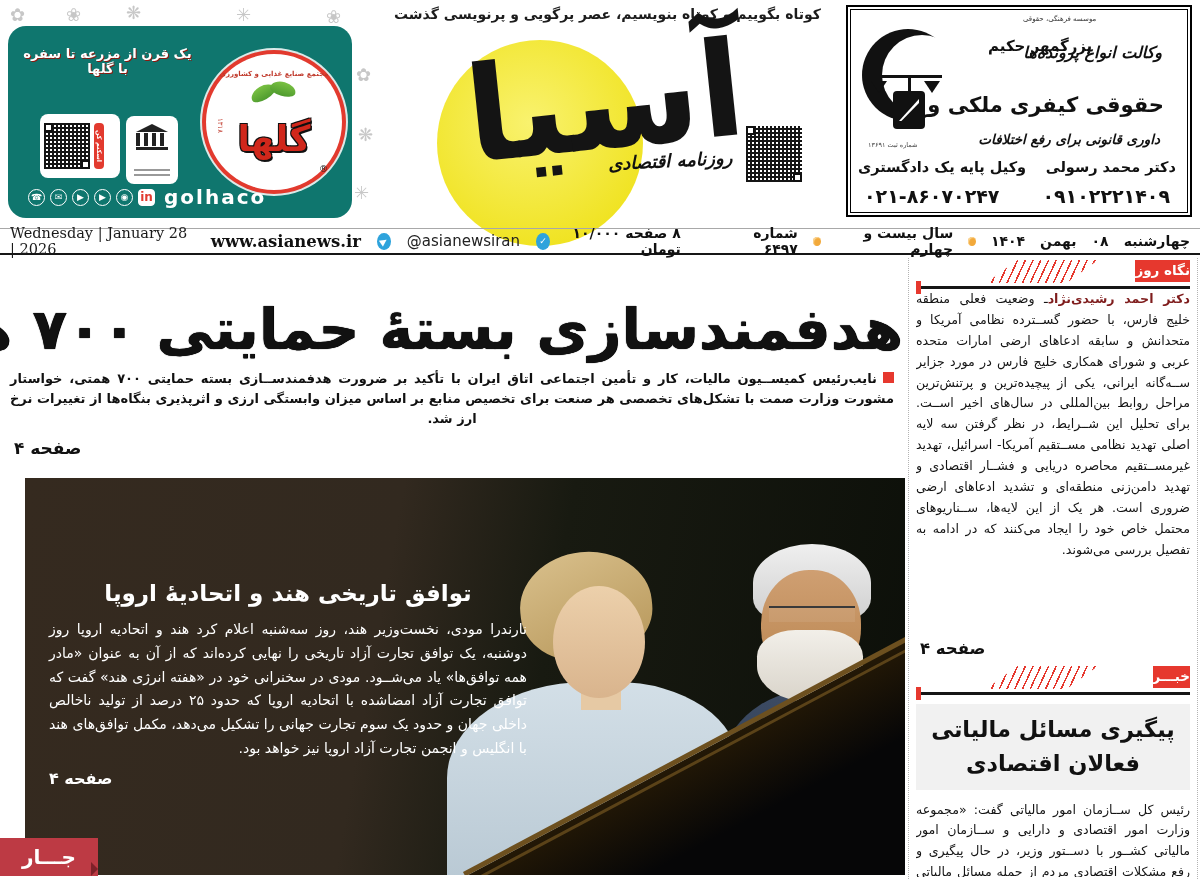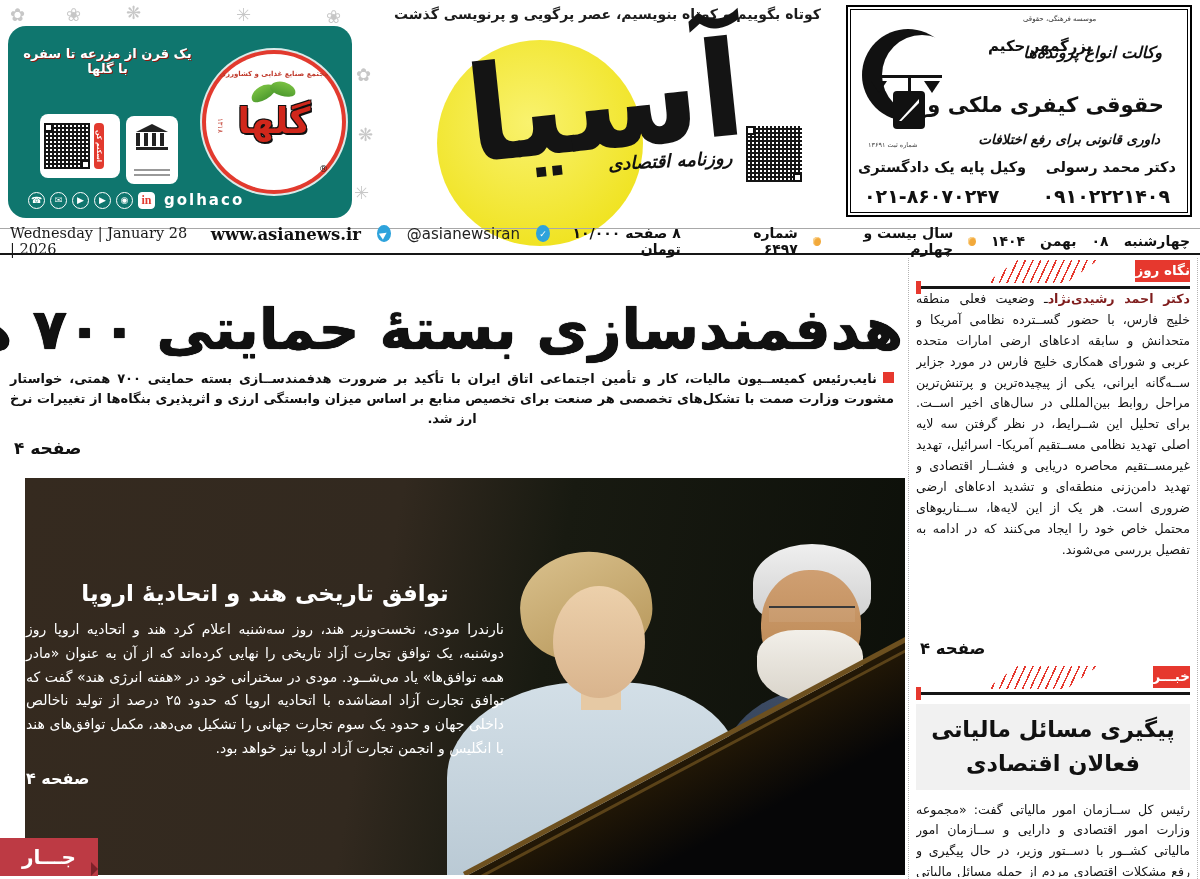--- a/index.html
+++ b/index.html
@@ -15,21 +15,21 @@
   .golha-red{position:absolute;left:2px;top:22px;width:344px;height:192px;background:#0f766e;border-radius:18px;}
   .golha-slogan{position:absolute;left:12px;top:20px;width:175px;text-align:center;color:#fff;
      font-weight:bold;font-size:13px;direction:rtl;text-shadow:1px 1px 0 #8c1a10;}
   .golha-circle{position:absolute;right:10px;top:28px;width:136px;height:136px;background:#fff;border-radius:50%;
      box-shadow:0 0 0 4px #e23a2e,0 0 0 6px rgba(255,255,255,.85);}
   .golha-sub{position:absolute;top:16px;left:0;right:0;text-align:center;font-size:7px;color:#c0392b;
      font-weight:bold;direction:rtl;}
   .leaf{position:absolute;width:26px;height:14px;background:linear-gradient(#7ac143,#4e9b2e);border-radius:50% 50% 50% 50%/60% 60% 40% 40%;}
   .leaf.l1{left:44px;top:32px;transform:rotate(-30deg);}
   .leaf.l2{left:64px;top:28px;transform:rotate(15deg);}
-  .golha-brand{position:absolute;left:0;right:0;top:46px;text-align:center;font-size:36px;font-weight:bold;
+  .golha-brand{position:absolute;left:0;right:0;top:64px;text-align:center;font-size:36px;font-weight:bold;
      color:#d0271b;text-shadow:-1px -1px 0 #111,1px -1px 0 #111,-1px 1px 0 #111,1.5px 1.5px 0 #111;direction:rtl;}
   .golha-reg{position:absolute;right:14px;bottom:16px;font-size:9px;color:#222;}
   .golha-year{position:absolute;left:10px;top:64px;font-size:7px;color:#c0392b;writing-mode:vertical-rl;}
   .golha-qr{position:absolute;left:32px;top:88px;width:80px;height:64px;background:#fff;border-radius:8px;display:flex;align-items:center;gap:4px;padding:4px;box-sizing:border-box;}
   .qr{position:relative;background:
       repeating-linear-gradient(0deg,#151515 0 2px,transparent 2px 4px),
       repeating-linear-gradient(90deg,#151515 0 2px,#fff 2px 4px);}
   .qr::before,.qr::after{content:"";position:absolute;width:9px;height:9px;background:#fff;border:2px solid #111;box-sizing:border-box;}
   .qr::before{left:0;top:0;} .qr::after{right:0;bottom:0;}
   .golha-qr .qr{width:46px;height:46px;}
@@ -38,22 +38,22 @@
   .golha-unesco{position:absolute;left:118px;top:90px;width:52px;height:68px;background:#fff;border-radius:8px;}
   .temple{position:absolute;left:10px;top:8px;width:32px;height:26px;}
   .temple .roof{width:0;height:0;margin:0 auto;border-left:16px solid transparent;border-right:16px solid transparent;border-bottom:8px solid #222;}
   .temple .cols{height:13px;margin-top:1px;background:repeating-linear-gradient(90deg,#222 0 4px,#fff 4px 8px);}
   .temple .base{height:3px;margin-top:1px;background:#222;}
   .unesco-lines{position:absolute;left:8px;right:8px;bottom:8px;}
   .unesco-lines i{display:block;height:2px;background:#999;margin-top:3px;}
   .golha-social{position:absolute;left:20px;bottom:9px;display:flex;align-items:center;gap:5px;direction:ltr;}
   .sic{width:17px;height:17px;border:1.6px solid #fff;border-radius:50%;color:#fff;font-size:9px;
      display:flex;align-items:center;justify-content:center;font-weight:bold;box-sizing:border-box;}
-  .sic.fill{background:#fff;color:#e23a2e;font-size:12px;border-radius:4px;font-family:Liberation Serif, serif;}
-  .golha-handle{color:#fff;font-weight:bold;font-size:15px;letter-spacing:2px;margin-left:4px;}
+  .sic.fill{background:#fff;color:#e23a2e;font-size:12px;border-radius:4px;}
+  .golha-handle{color:#fff;font-weight:bold;font-size:20px;letter-spacing:2px;margin-left:4px;}
 
   
   .masthead{position:absolute;left:380px;top:0;width:455px;height:224px;}
   .mast-tagline{position:absolute;left:0;right:0;top:6px;text-align:center;font-size:14px;font-weight:bold;direction:rtl;color:#1c1c1c;}
   .sun{position:absolute;left:57px;top:40px;width:206px;height:206px;border-radius:50%;
        background:radial-gradient(circle at 45% 40%,#f9f26e,#f0e322 75%);}
   .mast-logo{position:absolute;left:30px;top:-6px;width:390px;height:215px;display:flex;align-items:center;justify-content:center;
        font-size:132px;font-weight:bold;color:#141414;transform:rotate(-6deg);direction:rtl;}
   .mast-sub{position:absolute;left:228px;top:150px;font-size:18px;font-weight:bold;font-style:italic;direction:rtl;transform:rotate(-3deg);}
   .mast-qr{position:absolute;left:366px;top:126px;width:56px;height:56px;}
@@ -77,21 +77,21 @@
       clip-path:polygon(0 100%,100% 0,100% 18%,12% 100%);}
   .legal-reg{position:absolute;left:6px;top:112px;font-size:6.5px;color:#444;}
   .legal-line2{position:absolute;right:26px;top:86px;font-size:21px;font-weight:bold;}
   .legal-line3{position:absolute;right:30px;top:124px;font-size:13.5px;font-weight:bold;font-style:italic;}
   .legal-row{position:absolute;left:10px;right:14px;top:152px;display:flex;justify-content:space-between;font-size:14.5px;font-weight:bold;}
   .legal-phones{position:absolute;left:16px;right:20px;top:178px;display:flex;justify-content:space-between;font-size:19px;font-weight:bold;direction:ltr;}
 
   
   .dateline{position:absolute;left:0;top:228px;width:1200px;height:27px;border-top:1px solid #a8a8a8;
      border-bottom:2px solid #161616;box-sizing:border-box;display:flex;align-items:center;justify-content:space-between;padding:0 10px;}
-  .dl-left{display:flex;gap:16px;}
+  .dl-left{display:flex;align-items:center;gap:16px;}
   .dl-endate{font-family:"DejaVu Serif",serif;font-size:14.5px;color:#1a1a1a;}
   .dl-site{font-family:"DejaVu Serif",serif;font-size:16.5px;font-weight:bold;color:#111;}
   .badge{width:17px;height:17px;border-radius:50%;background:#2ea3dc;color:#fff;font-size:9px;display:flex;align-items:center;justify-content:center;}
   .badge.tg span{display:block;transform:rotate(-35deg);}
   .dl-handle{font-size:15px;color:#222;}
   .dl-right{display:flex;align-items:center;gap:15px;direction:rtl;font-weight:bold;font-size:14px;}
   .dl-right .gap{width:18px;}
   .odot{width:9px;height:9px;border-radius:50%;background:#f2a93b;box-shadow:inset 1px 1px 1px #fbd89a;}
 
   
@@ -116,21 +116,21 @@
   .modi-hair{left:728px;top:66px;width:118px;height:78px;border-radius:50% 50% 30% 30%;background:linear-gradient(#efefef,#cfcfcf);}
   .modi-face{left:736px;top:92px;width:100px;height:112px;border-radius:48%;background:linear-gradient(#cf9f72,#b9854f);}
   .modi-glasses{left:744px;top:128px;width:86px;height:14px;border-top:2.5px solid #3a3a3a;
      background:rgba(255,255,255,.08);}
   .modi-beard{left:732px;top:152px;width:106px;height:72px;border-radius:40% 40% 55% 55%;background:linear-gradient(#f2efe9,#d9d4ca);}
   .modi-vest{left:694px;top:212px;width:202px;height:190px;border-radius:46% 40% 0 0;background:linear-gradient(#3c4b63,#2b3850);}
   .modi-shirt{left:776px;top:218px;width:42px;height:92px;background:#eef0f2;clip-path:polygon(0 0,100% 0,72% 100%,28% 100%);}
   .car{position:absolute;left:438px;top:394px;width:820px;height:520px;background:linear-gradient(#231806,#060607 16%);
      border-top:5px solid #6d501f;transform:rotate(-28deg);transform-origin:0 0;}
   .car::before{content:"";position:absolute;left:0;top:6px;width:100%;height:3px;background:rgba(200,150,60,.35);}
-  .photo-caption{position:absolute;left:1px;top:102px;width:478px;color:#fff;direction:rtl;}
+  .photo-caption{position:absolute;left:24px;top:102px;width:478px;color:#fff;direction:rtl;}
   .pc-title{text-align:center;font-weight:bold;font-size:23px;margin:0 0 12px;}
   .pc-body{font-size:14px;line-height:1.7;text-align:justify;margin:0;}
   .pc-pageref{font-weight:bold;font-size:16px;margin-top:8px;text-align:left;}
 
   
   .ribbon{position:absolute;left:0;top:838px;width:98px;height:38px;background:#bd3a44;color:#fff;z-index:6;
      display:flex;align-items:center;justify-content:center;font-weight:bold;font-size:20px;direction:rtl;}
   .ribbon::after{content:"";position:absolute;right:-7px;bottom:0;border:7px solid transparent;border-left-color:#7e2129;}
 
   

